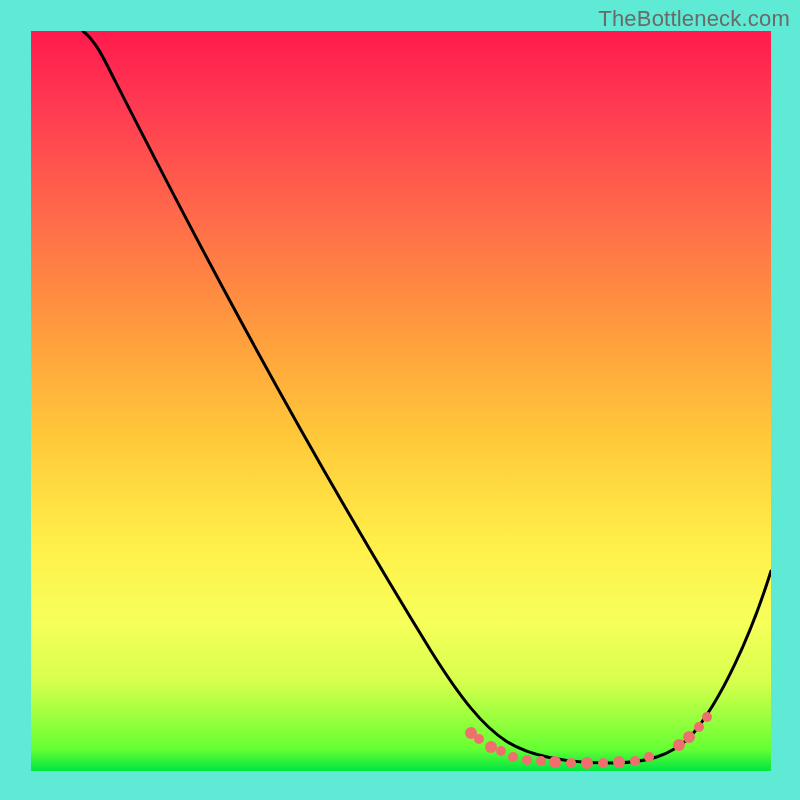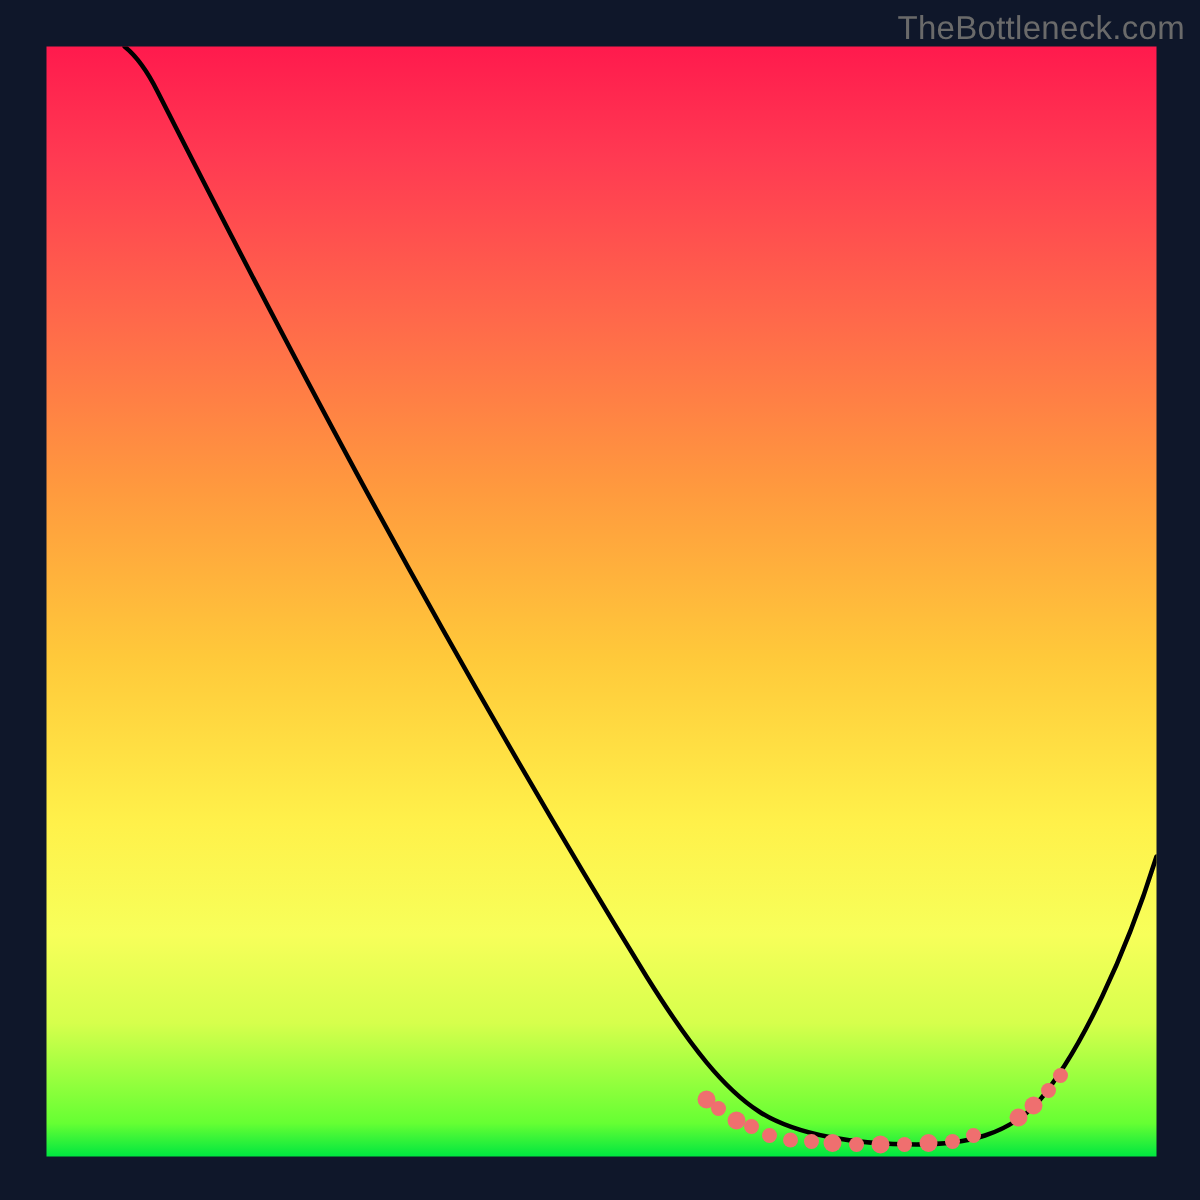--- a/index.html
+++ b/index.html
@@ -7,21 +7,21 @@
     padding: 0;
     width: 800px;
     height: 800px;
     overflow: hidden;
     font-family: Arial, Helvetica, sans-serif;
   }
   .stage {
     position: relative;
     width: 800px;
     height: 800px;
-    background: #0f172a;
+    background: #5eead4;
   }
   .gradient {
     position: absolute;
     left: 31px;
     top: 31px;
     width: 740px;
     height: 740px;
     background: linear-gradient(to bottom,
       #ff1a4d 0%,
       #ff3a52 10%,

